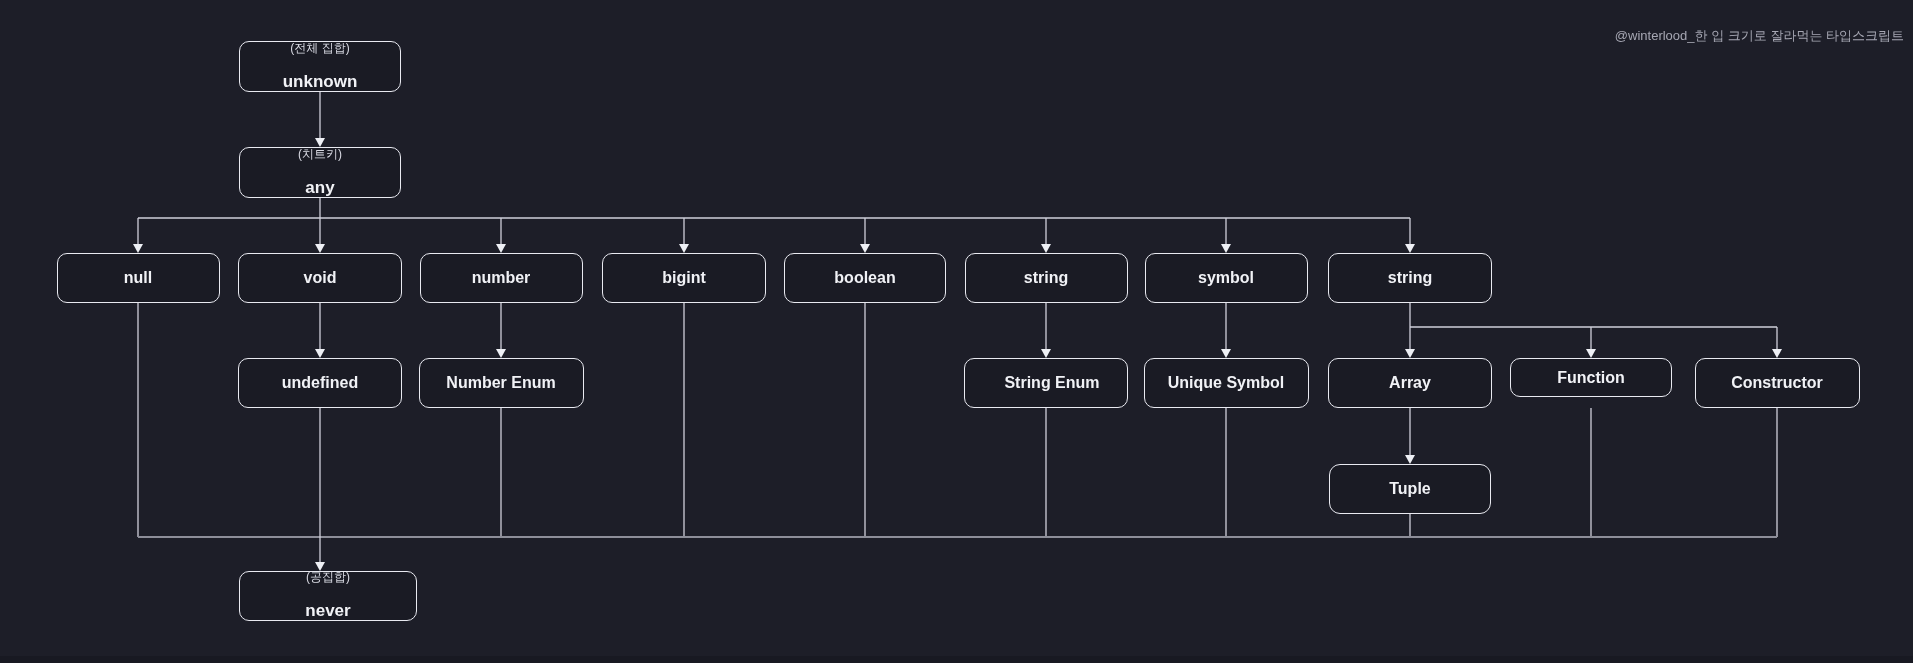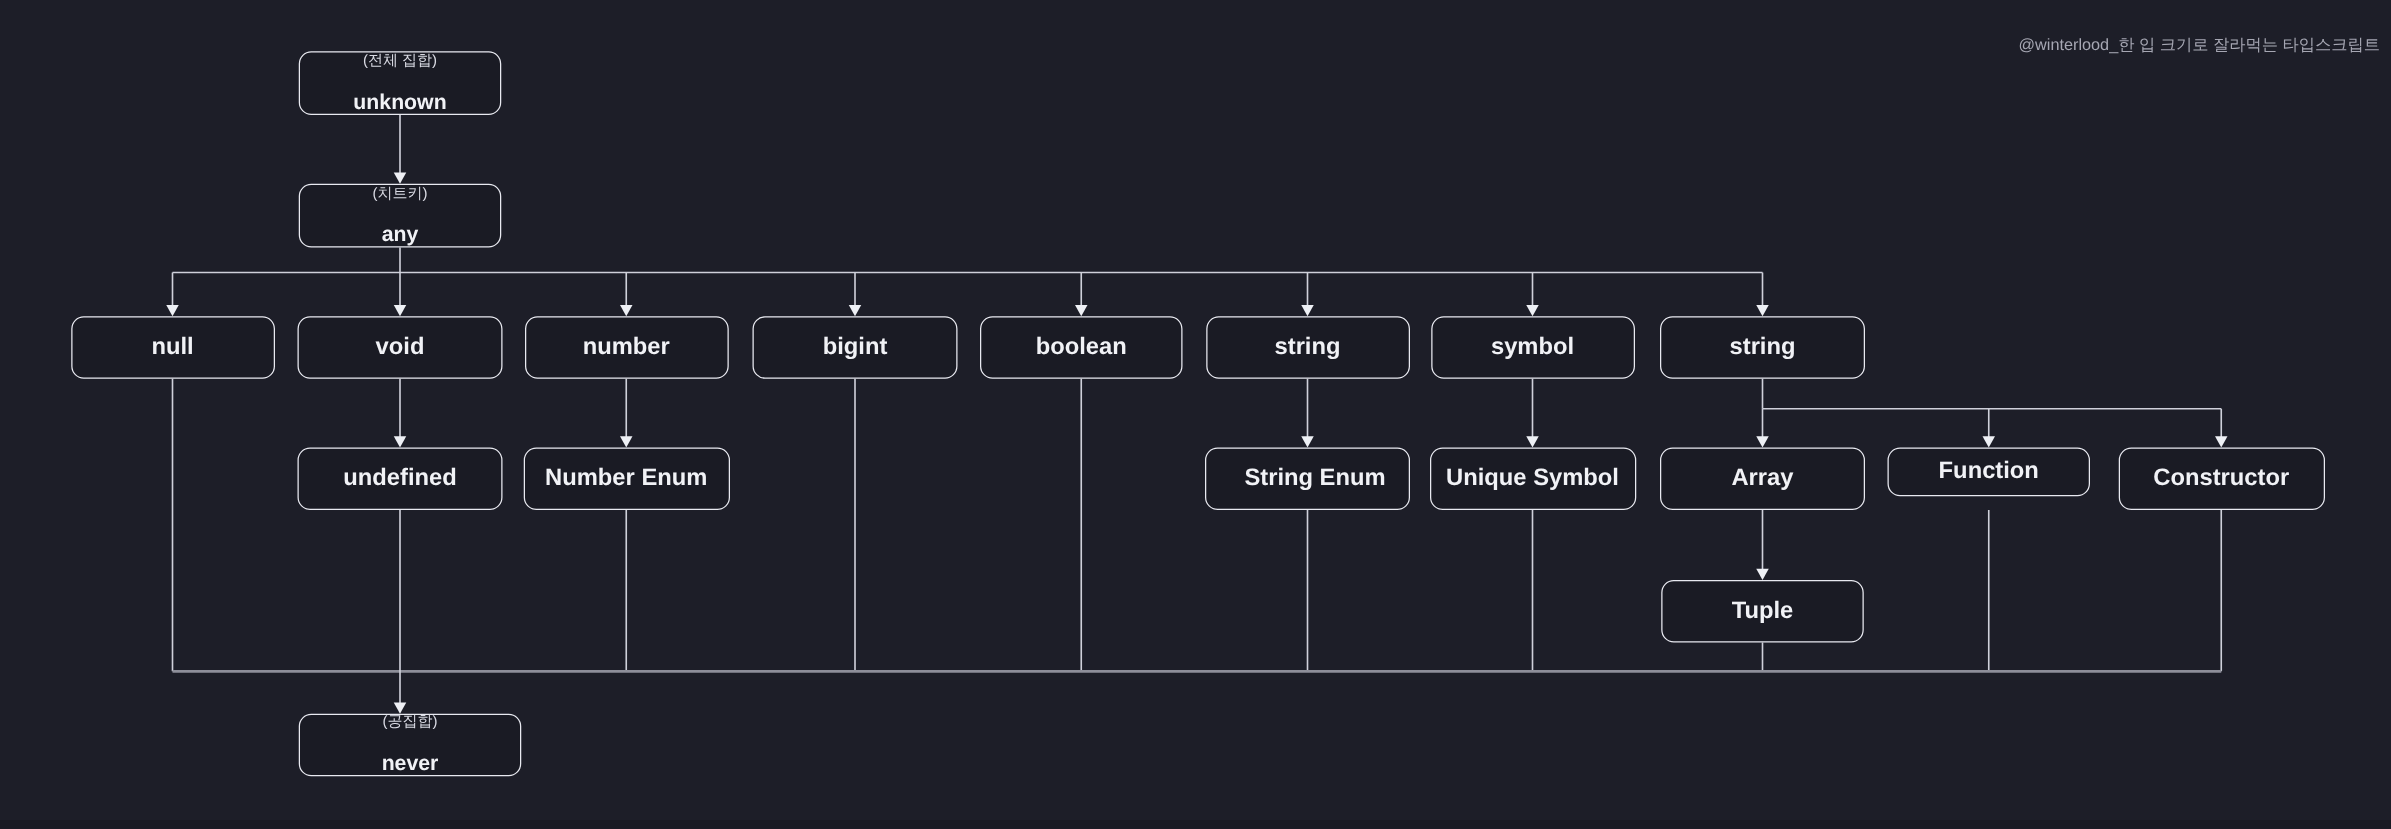--- a/index.html
+++ b/index.html
@@ -18,21 +18,21 @@
     background:#1a1b24;
     border:1.8px solid #e9eaf1;
     border-radius:10px;
     box-sizing:border-box;
     line-height:1.1;
     gap:16px;
   }
   .node .label {
     font-weight:bold;
     color:#f1f2f6;
-    font-size:19px;
+    font-size:16px;
     white-space:nowrap;
   }
   .node.special .label { font-size:17px;text-align:right; }
   .node .sublabel {
     font-size:12px;
     font-weight:400;
     color:#d9dae3;
     margin-bottom:2px;
     white-space:nowrap;
   }
@@ -153,21 +153,21 @@
       </div>
       <div class="node" style="left: 1328px; top: 358px; width: 164px; height: 50px;">
         <span class="label">Array</span>
       </div>
       <div class="node" style="left: 1510px; top: 358px; width: 162px; height: 39px;">
         <span class="label">Function</span>
       </div>
       <div class="node" style="left: 1694.5px; top: 358px; width: 165px; height: 50px;">
         <span class="label">Constructor</span>
       </div>
-      <div class="node" style="left: 1329px; top: 464px; width: 162px; height: 50px;">
+      <div class="node" style="left: 1329px; top: 464px; width: 162px; height: 50px; border-radius: 11px;">
         <span class="label">Tuple</span>
       </div>
       <div class="node special" style="left: 239px; top: 571px; width: 178px; height: 50px;">
         <span class="sublabel">(공집합)</span>
         <span class="label">never</span>
       </div>
     </div>
   <div class="watermark">@winterlood_한 입 크기로 잘라먹는 타입스크립트</div>
   <div class="bottom-edge"></div>
 </div>

